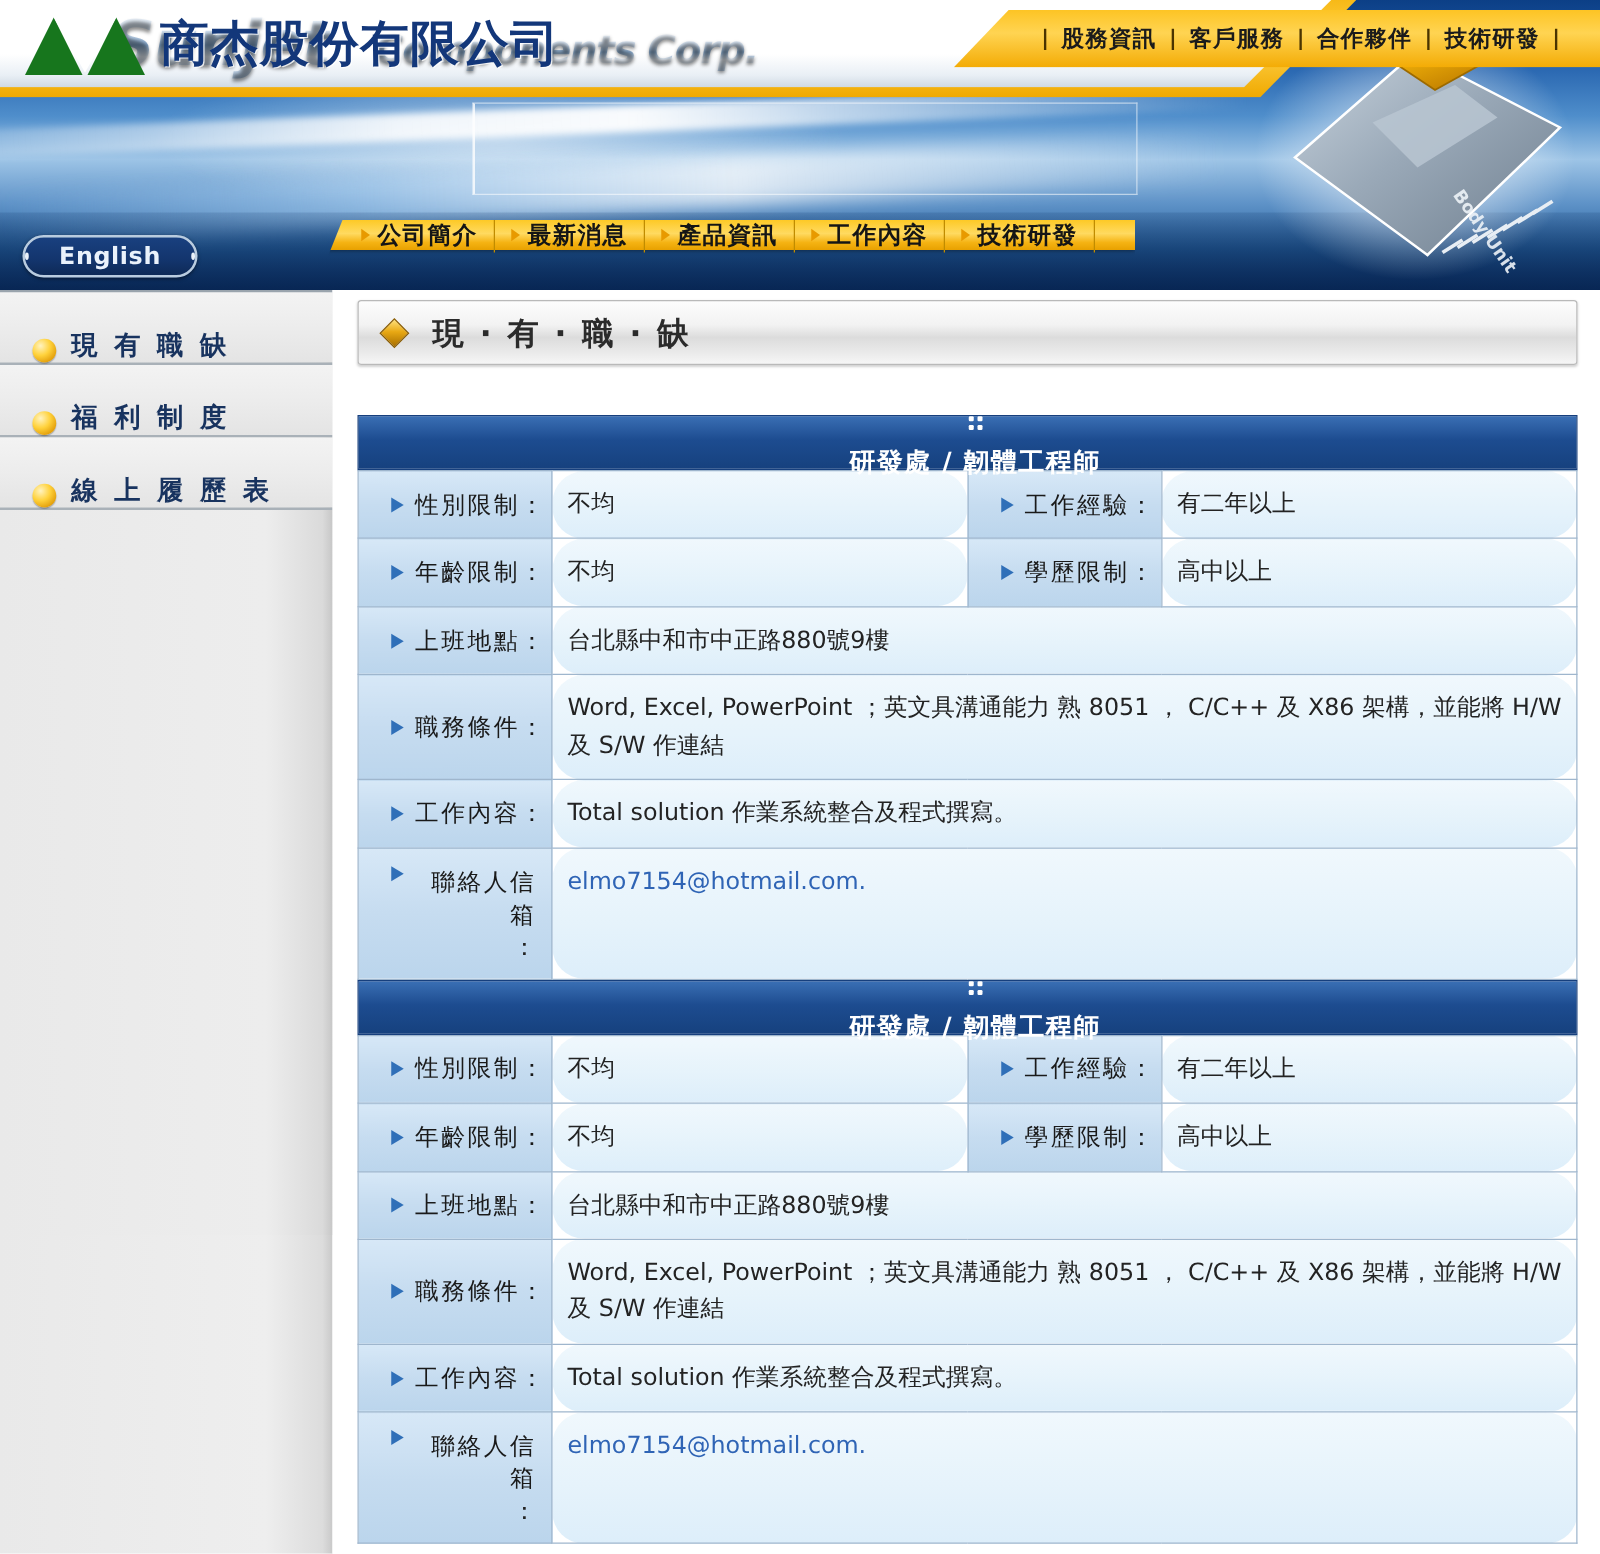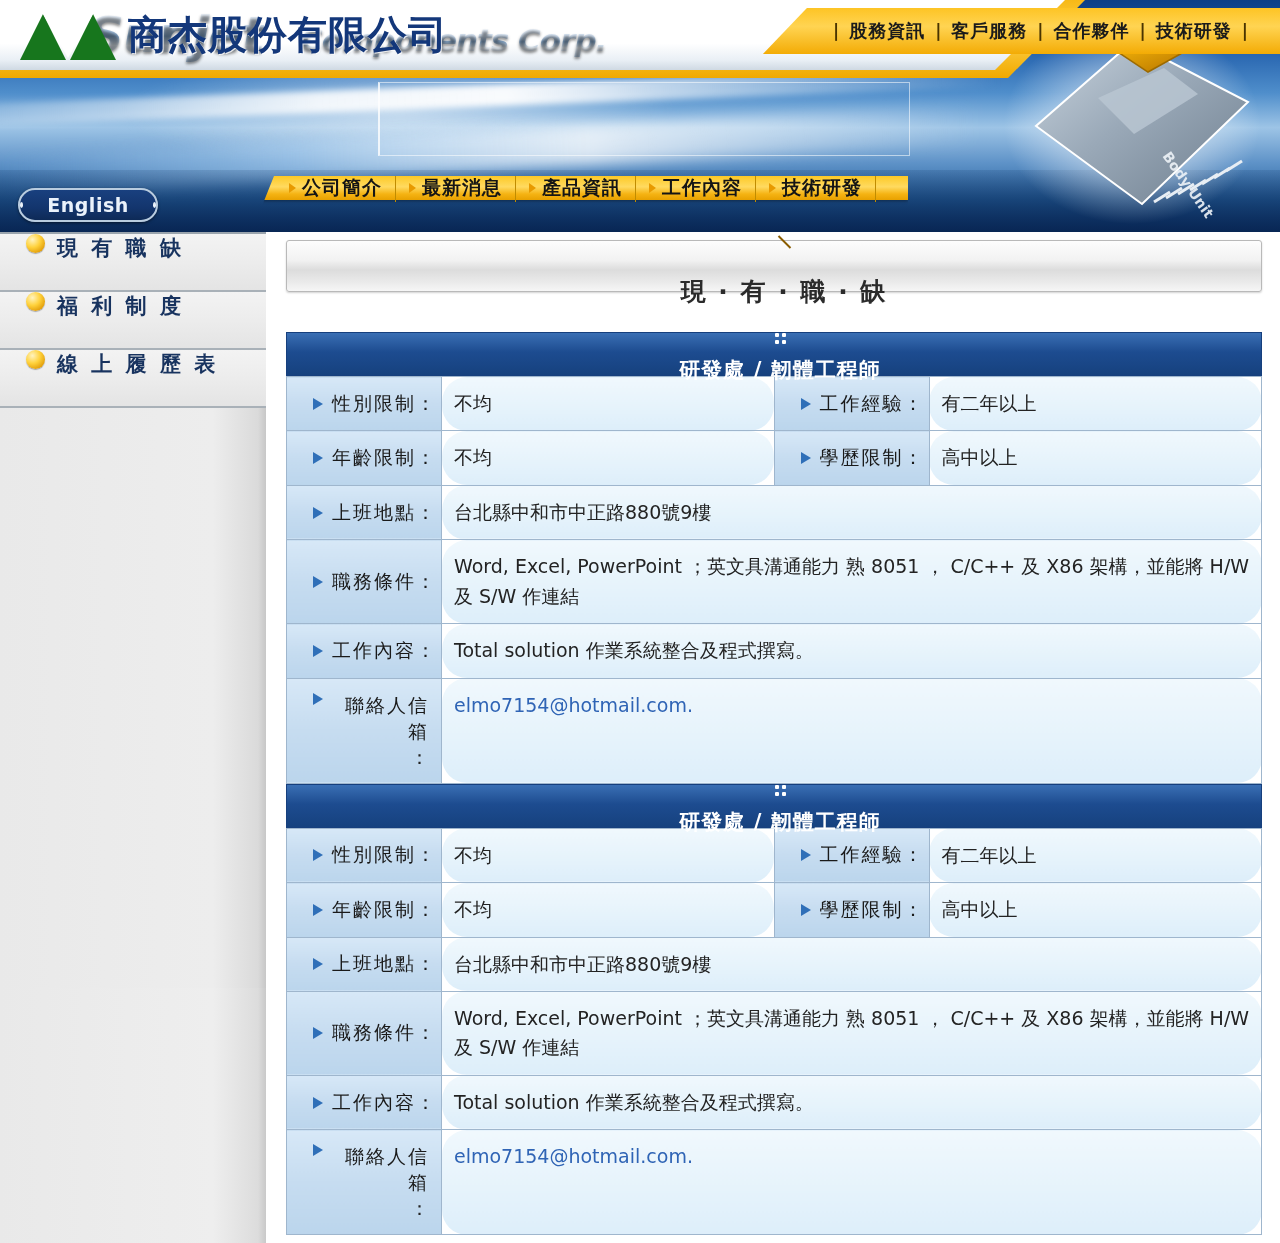--- a/index.html
+++ b/index.html
@@ -153,21 +153,21 @@
   .page { position: relative; width: 1280px; height: 1011px; background: #ffffff; }
 
   
   .sidebar {
     position: absolute; left: 0; top: 0; width: 266px; height: 1011px;
     background: linear-gradient(90deg,#e9e9e9 0%, #eeeeee 80%, #dcdcdc 97%, #c9c9c9 100%);
     border-top: 2px solid #9aa4ad;
   }
   .side-item {
     position: relative; height: 58px; width: 266px;
-    display: flex; align-items: flex-start; gap: 12px;
+    display: flex; align-items: flex-end; gap: 12px;
     padding-left: 26px;
     border-bottom: 2px solid #a9b1b8;
     background: linear-gradient(180deg,#f3f3f3 0%, #ededed 45%, #e4e4e4 100%);
   }
   .side-item .bullet {
     width: 19px; height: 19px; border-radius: 50%;
     background: radial-gradient(circle at 34% 30%, #fff3c0 0%, #ffd23c 42%, #e09a06 80%, #b87a00 100%);
     box-shadow: 0 1px 1px rgba(0,0,0,.3);
   }
   .side-item .slabel {
@@ -178,23 +178,22 @@
     background: linear-gradient(90deg,#e9e9e9 0%, #ededed 80%, #dadada 97%, #c7c7c7 100%);
   }
 
   
   .content { position: absolute; left: 266px; top: 0; width: 1014px; height: 1011px; background: #fff; }
 
   .page-title {
     position: absolute; left: 20px; top: 8px; width: 976px; height: 52px;
     border: 1px solid #b9b9b9; border-radius: 3px;
     background: linear-gradient(180deg,#fdfdfd 0%, #f2f2f2 38%, #dcdcdc 58%, #eaeaea 82%, #f6f6f6 100%);
-    display: flex; align-items: center; padding-left: 20px; gap: 32px;
+    display: flex; align-items: center; padding-left: 20px; gap: 22px;
     box-shadow: 0 1px 2px rgba(0,0,0,.18);
-    flex-direction: column;
   }
   .page-title .diamond {
     width: 17px; height: 17px; transform: rotate(45deg);
     background: linear-gradient(135deg,#ffe07a 0%, #e8a813 45%, #a97000 100%);
     border: 1px solid #8a5c00;
   }
   .page-title .ttxt {
     font-size: 25px; font-weight: bold; color: #2b2b2b; letter-spacing: 2px;
   }
 

